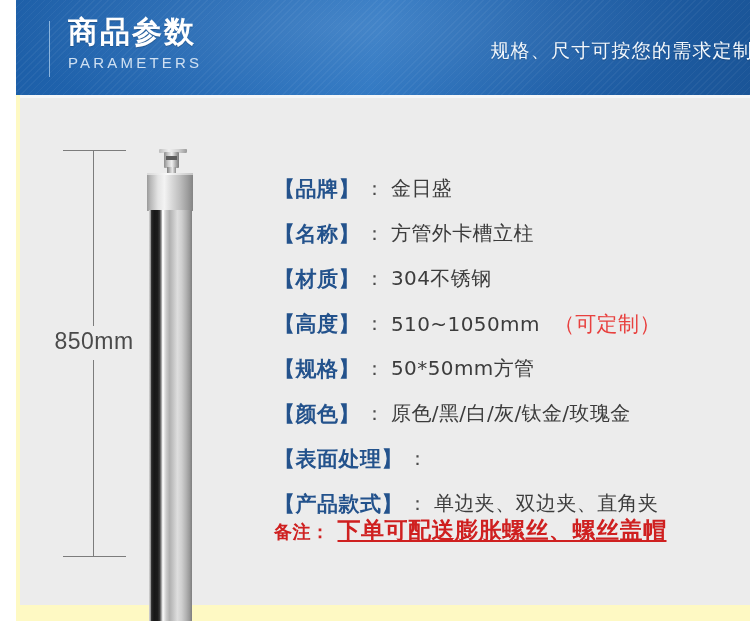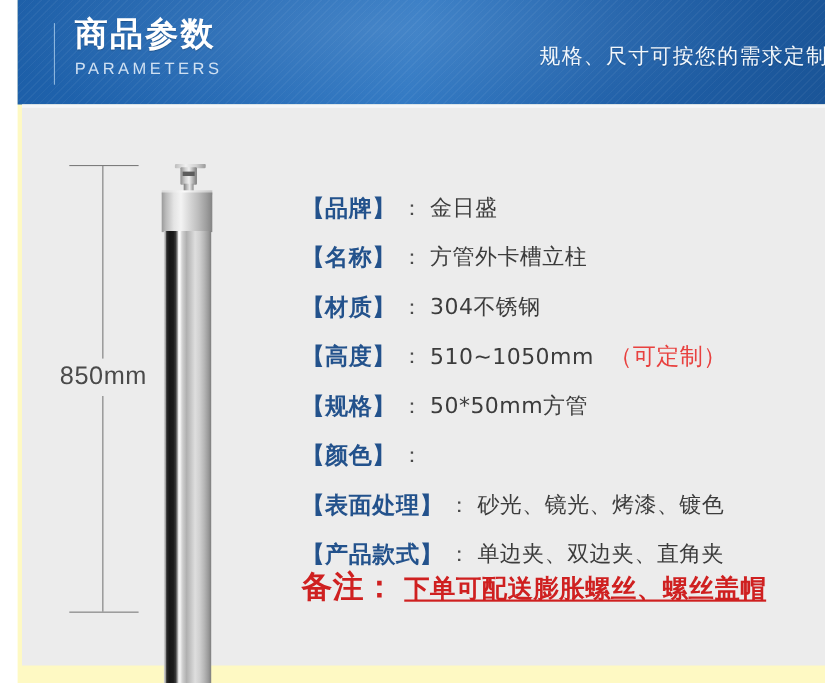--- a/index.html
+++ b/index.html
@@ -241,21 +241,21 @@
   }
   #note-row {
     position: absolute;
     left: 258px; top: 515px;
     display: flex;
     align-items: baseline;
     white-space: nowrap;
   }
   #note-label {
     font-family: "DejaVu Sans", "Liberation Sans", sans-serif;
-    font-size: 28px;
+    font-size: 18px;
     font-weight: bold;
     color: #cf2020;
     letter-spacing: 0.5px;
   }
   #note-text {
     font-family: "DejaVu Sans", "Liberation Sans", sans-serif;
     font-size: 23px;
     font-weight: bold;
     color: #cf2020;
     letter-spacing: 0.5px;
@@ -328,26 +328,26 @@
     </div>
     <div class="spec-row">
       <span class="spec-label">【规格】</span>
       <span class="spec-colon">：</span>
       <span class="spec-value">50*50mm方管</span>
       <span class="spec-extra"></span>
     </div>
     <div class="spec-row">
       <span class="spec-label">【颜色】</span>
       <span class="spec-colon">：</span>
+      <span class="spec-value">原色/黑/白/灰/钛金/玫瑰金</span>
       <span class="spec-extra"></span>
     </div>
     <div class="spec-row">
       <span class="spec-label">【表面处理】</span>
       <span class="spec-colon">：</span>
-      <span class="spec-value">砂光、镜光、烤漆、镀色</span>
       <span class="spec-extra"></span>
     </div>
     <div class="spec-row">
       <span class="spec-label">【产品款式】</span>
       <span class="spec-colon">：</span>
       <span class="spec-value">单边夹、双边夹、直角夹</span>
       <span class="spec-extra"></span>
     </div>
   </div>
 

